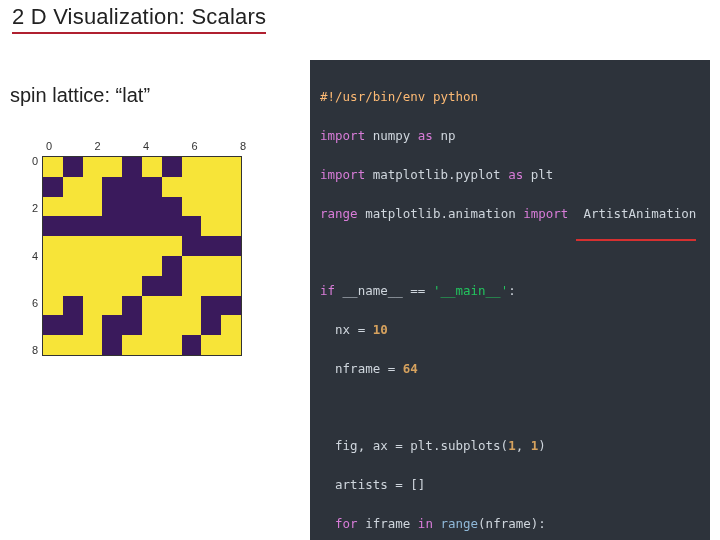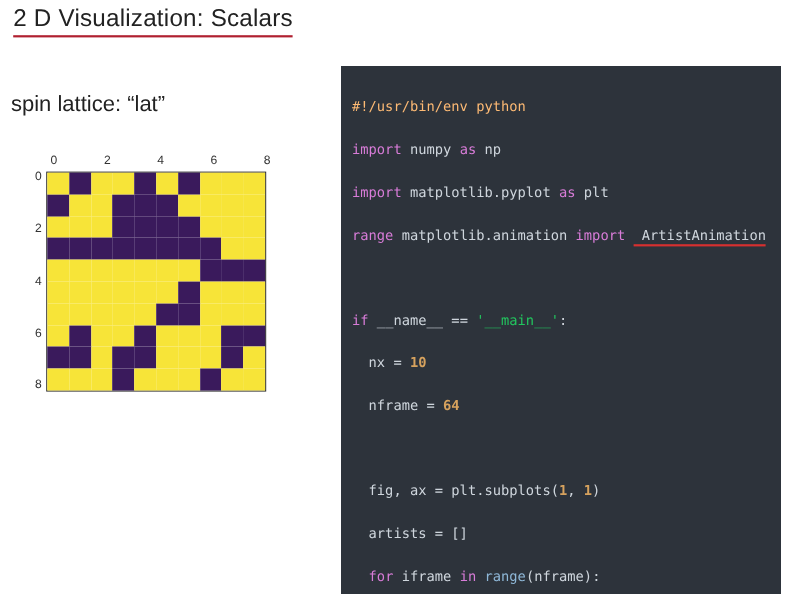--- a/index.html
+++ b/index.html
@@ -89,21 +89,21 @@
     font-size: 12.5px;
     line-height: 1.55;
     padding: 8px 10px 10px 10px;
     white-space: pre;
   }
   .kw { color: #d87cd8; }
   .str { color: #22c55e; }    
   .num { color: #d6a25e; font-weight: bold; }    
   .cm  { color: #fdba74; }    
   .py  { color: #8fb8d8; }    
-  .underline-red { border-bottom: 2px solid #d63030; padding-bottom: 1px; }
+  .underline-red { border-bottom: 2px solid #d63030; padding-bottom: 18px; }
   .code .line { display: block; }
 </style>
 </head>
 <body>
 
 <div class="title-wrap">
   <div class="title">2 D Visualization: Scalars</div>
 </div>
 
 <div class="subtitle">spin lattice: “lat”</div>

